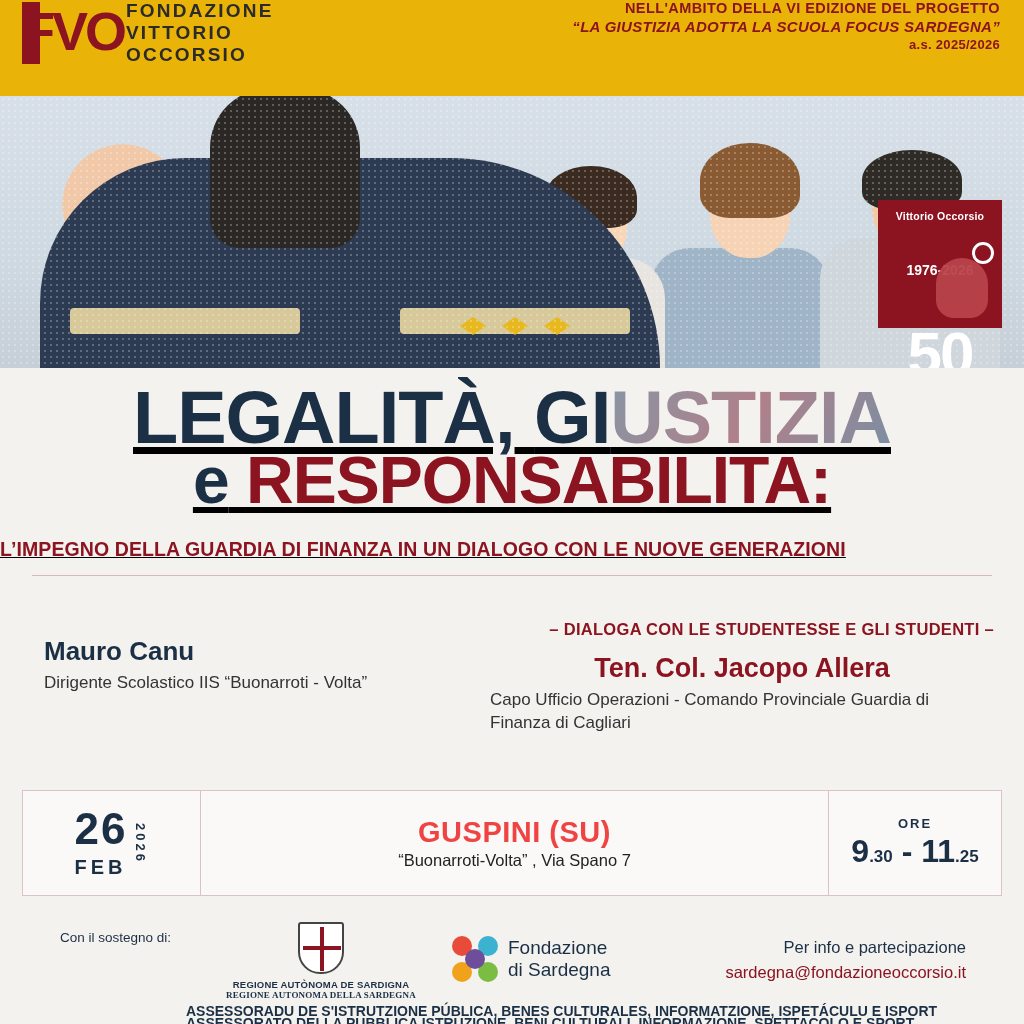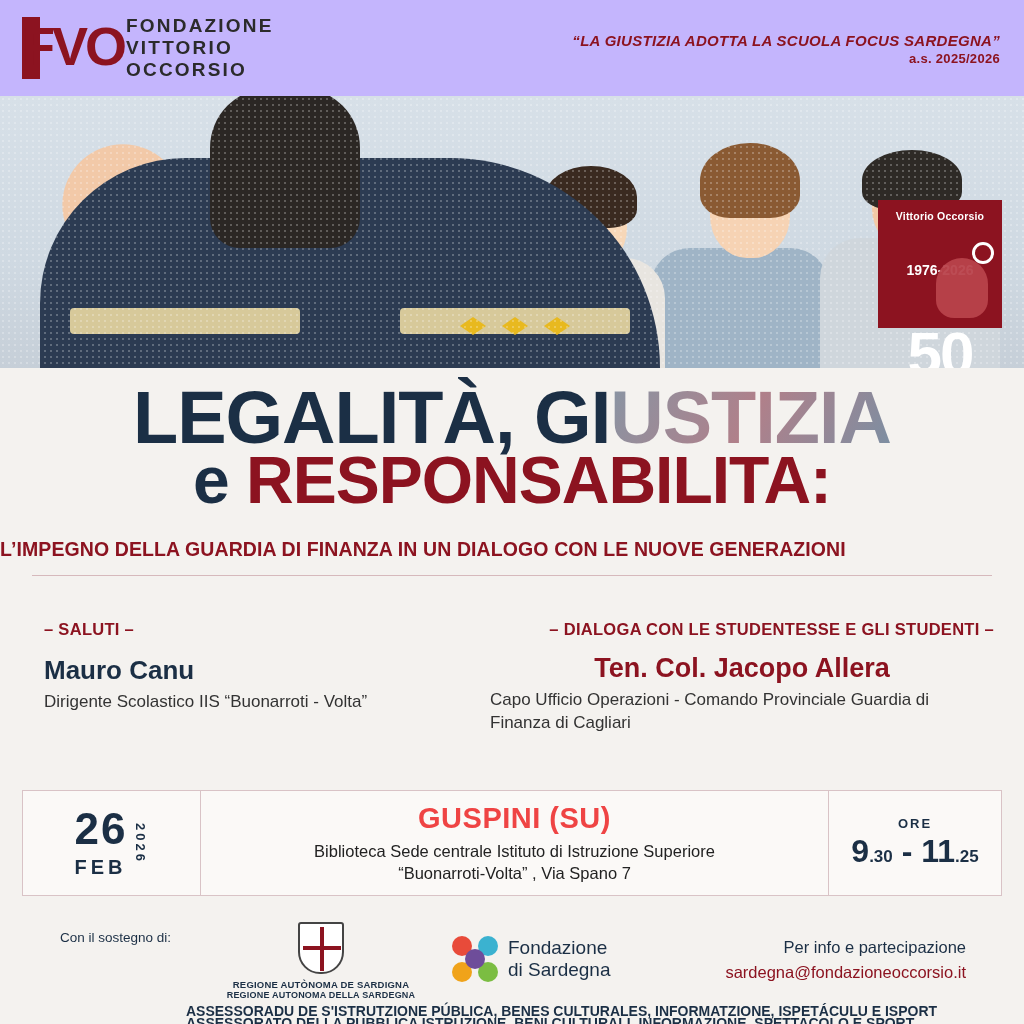--- a/index.html
+++ b/index.html
@@ -11,22 +11,22 @@
   }
   .poster {
     position: relative;
     width: 1024px; height: 1024px;
     background: #f4f2ef;
   }
 
   
   .header {
     position: absolute; top: 0; left: 0; width: 1024px; height: 96px;
-    background: #c4b5fd;
-    display: flex; align-items: center;
+    background: #eab308;
+    display: flex; align-items: flex-start;
   }
   .logo-block {
     display: flex; align-items: center; gap: 12px; margin-left: 22px;
   }
   .logo-mark {
     width: 92px; height: 62px;
     position: relative;
   }
   .logo-mark .bar {
     position: absolute; left: 0; top: 0; width: 18px; height: 62px; background: #8c1320;
@@ -116,21 +116,21 @@
   .badge50 .ring {
     position: absolute; right: 8px; top: 42px; width: 22px; height: 22px;
     border: 3px solid #fff; border-radius: 50%;
   }
   .badge50 .face {
     position: absolute; right: 14px; bottom: 10px; width: 52px; height: 60px;
     background: #b8424b; border-radius: 26px 26px 18px 18px; opacity: .95;
   }
 
   
-  .titles { position: absolute; top: 384px; left: 0; width: 1024px; }
+  .titles { position: absolute; top: 384px; left: 0; width: 1024px; text-decoration: underline; }
   .title1, .title2 {
     text-align: center; font-weight: 800; letter-spacing: -1px;
     line-height: 68px;
   }
   .title1 { font-size: 74px; }
   .title2 { font-size: 66px; margin-top: -6px; }
   .c-dark { color: #1b2f45; }
   .c-red  { color: #8c1320; }
   .c-img  {
     color: #6d7f90;
@@ -199,21 +199,21 @@
   .shield {
     width: 46px; height: 52px; margin: 0 auto; background: #fff;
     border: 2px solid #444; position: relative; border-radius: 3px 3px 22px 22px;
   }
   .shield:before, .shield:after {
     content: ""; position: absolute; background: #8c1320;
   }
   .shield:before { left: 20px; top: 3px; width: 4px; height: 44px; }
   .shield:after { left: 3px; top: 22px; width: 38px; height: 4px; }
   .ras-t1 { font-size: 9.5px; font-weight: bold; color: #1b2f45; margin-top: 5px; letter-spacing: .2px;}
-  .ras-t2 { font-size: 9px; font-weight: bold; color: #1b2f45; letter-spacing: .2px;}
+  .ras-t2 { font-size: 9px; font-weight: bold; color: #1b2f45; letter-spacing: .2px; font-family: Liberation Serif, serif;}
   .ras-t3 { font-size: 14px; font-weight: bold; color: #1b2f45; margin-top: 6px; line-height: 11px; white-space: nowrap;}
   .fds { position: absolute; left: 452px; top: 24px; display: flex; align-items: center; gap: 10px; }
   .fds-mark { width: 46px; height: 46px; position: relative; }
   .fds-mark i {
     position: absolute; width: 20px; height: 20px; border-radius: 50%;
   }
   .fds-text { font-size: 19px; color: #1b2f45; line-height: 22px; }
   .info-right {
     position: absolute; right: 58px; top: 26px; text-align: right;
   }
@@ -231,20 +231,23 @@
         <div class="bar"></div>
         <div class="f">FVO</div>
       </div>
       <div class="logo-text">
         <div>FONDAZIONE</div>
         <div>VITTORIO</div>
         <div>OCCORSIO</div>
       </div>
     </div>
     <div class="header-right">
+      <div class="hr-line1">
+        <span>NELL'AMBITO DELLA </span><b>VI EDIZIONE</b><span> DEL PROGETTO</span>
+      </div>
       <div class="hr-line2">“LA GIUSTIZIA ADOTTA LA SCUOLA FOCUS SARDEGNA”</div>
       <div class="hr-line3">a.s. 2025/2026</div>
     </div>
   </div>
 
   <div class="band">
     <div class="band-bg"></div>
 
     <div class="person" style="left:700px;bottom:0;">
       <div class="body" style="left:-50px;width:180px;height:120px;background:#9fb4c6;"></div>
@@ -305,42 +308,40 @@
     <div class="title2">
       <span class="c-dark">e</span>
       <span class="c-red">RESPONSABILITA:</span>
     </div>
     <div class="subtitle">L’IMPEGNO DELLA GUARDIA DI FINANZA IN UN DIALOGO CON LE NUOVE GENERAZIONI</div>
     <div class="rule"></div>
   </div>
 
   <div class="speakers">
     <div class="col-left">
-      <div class="kicker">– SALUTI –</div>
       <div class="name-dark">Mauro Canu</div>
       <div class="role">Dirigente Scolastico IIS “Buonarroti - Volta”</div>
     </div>
     <div class="col-right">
       <div class="kicker kicker-c">– DIALOGA CON LE STUDENTESSE E GLI STUDENTI –</div>
       <div class="name-red">Ten. Col. Jacopo Allera</div>
       <div class="role-c">Capo Ufficio Operazioni - Comando Provinciale Guardia di Finanza di Cagliari</div>
     </div>
   </div>
 
   <div class="infobox">
     <div class="date-cell">
       <div>
         <div class="day">26</div>
         <div class="mon">FEB</div>
       </div>
       <div class="yearv">2026</div>
     </div>
     <div class="place-cell">
       <div class="city">GUSPINI (SU)</div>
-      <div class="venue">Biblioteca Sede centrale Istituto di Istruzione Superiore</div>
       <div class="venue" style="margin-top:0">“Buonarroti-Volta” , Via Spano 7</div>
     </div>
     <div class="time-cell">
       <div class="ore">ORE</div>
       <div class="hours">
         <span>9</span><small>.30</small>
         <span>-</span>
         <span>11</span><small>.25</small>
       </div>
     </div>

